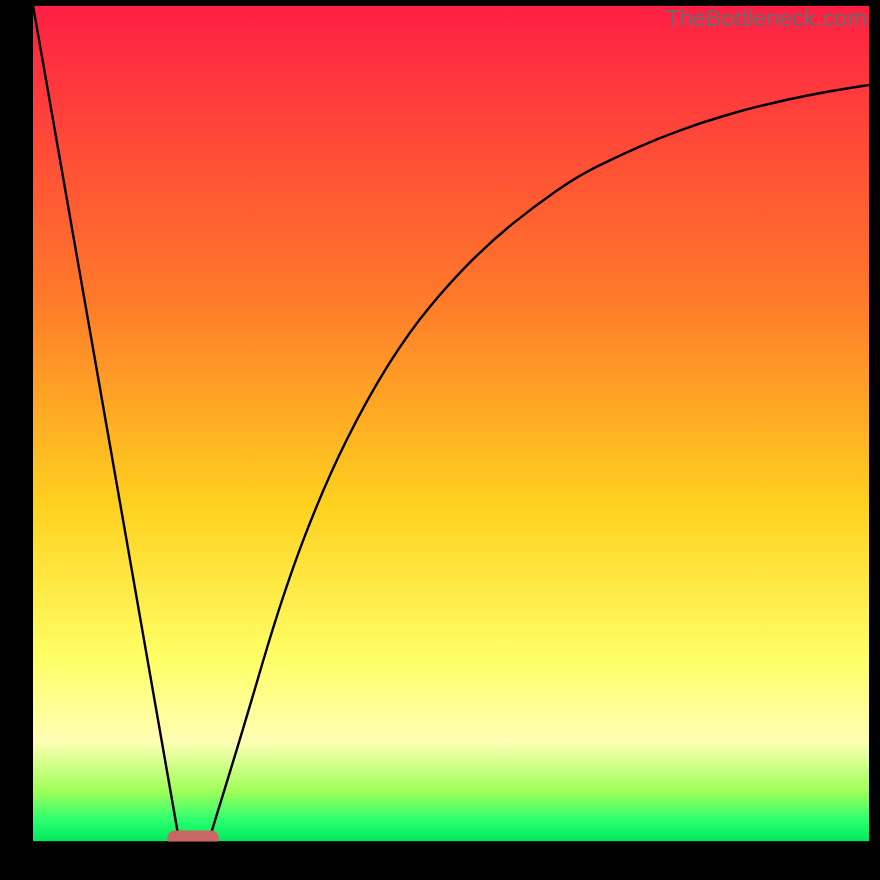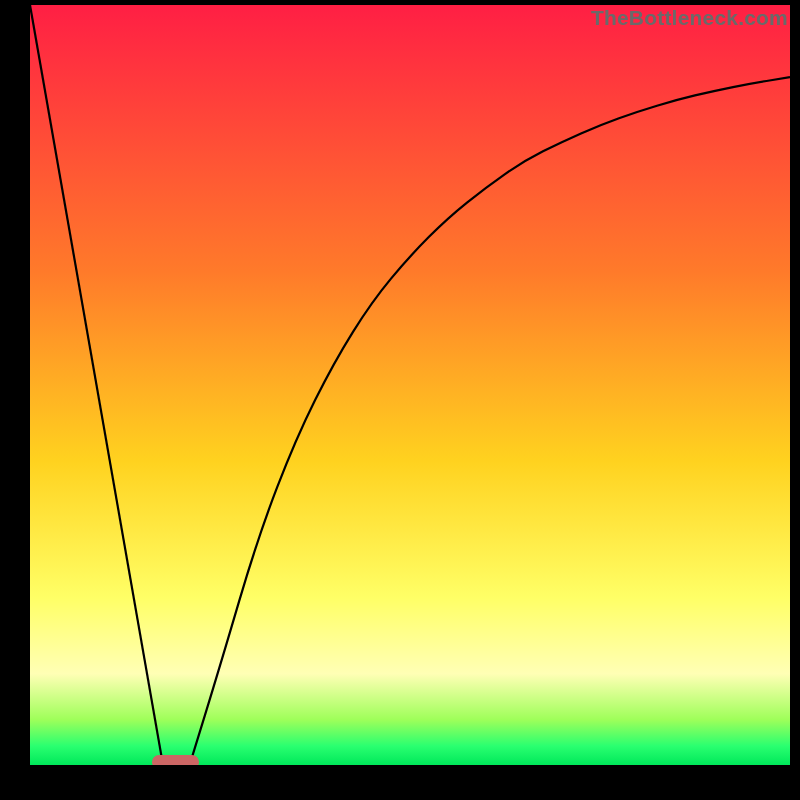--- a/index.html
+++ b/index.html
@@ -37,21 +37,21 @@
     top: 0;
     width: 100%;
     height: 100%;
   }
   .watermark {
     position: absolute;
     top: 6px;
     right: 12px;
     color: #6a6a6a;
     font-size: 21px;
-    font-weight: 700;
+    font-weight: 400;
     letter-spacing: 0.2px;
   }
   .marker {
     position: absolute;
     background: #cc6664;
     border-radius: 7px;
     height: 14px;
   }
 </style>
 </head>

